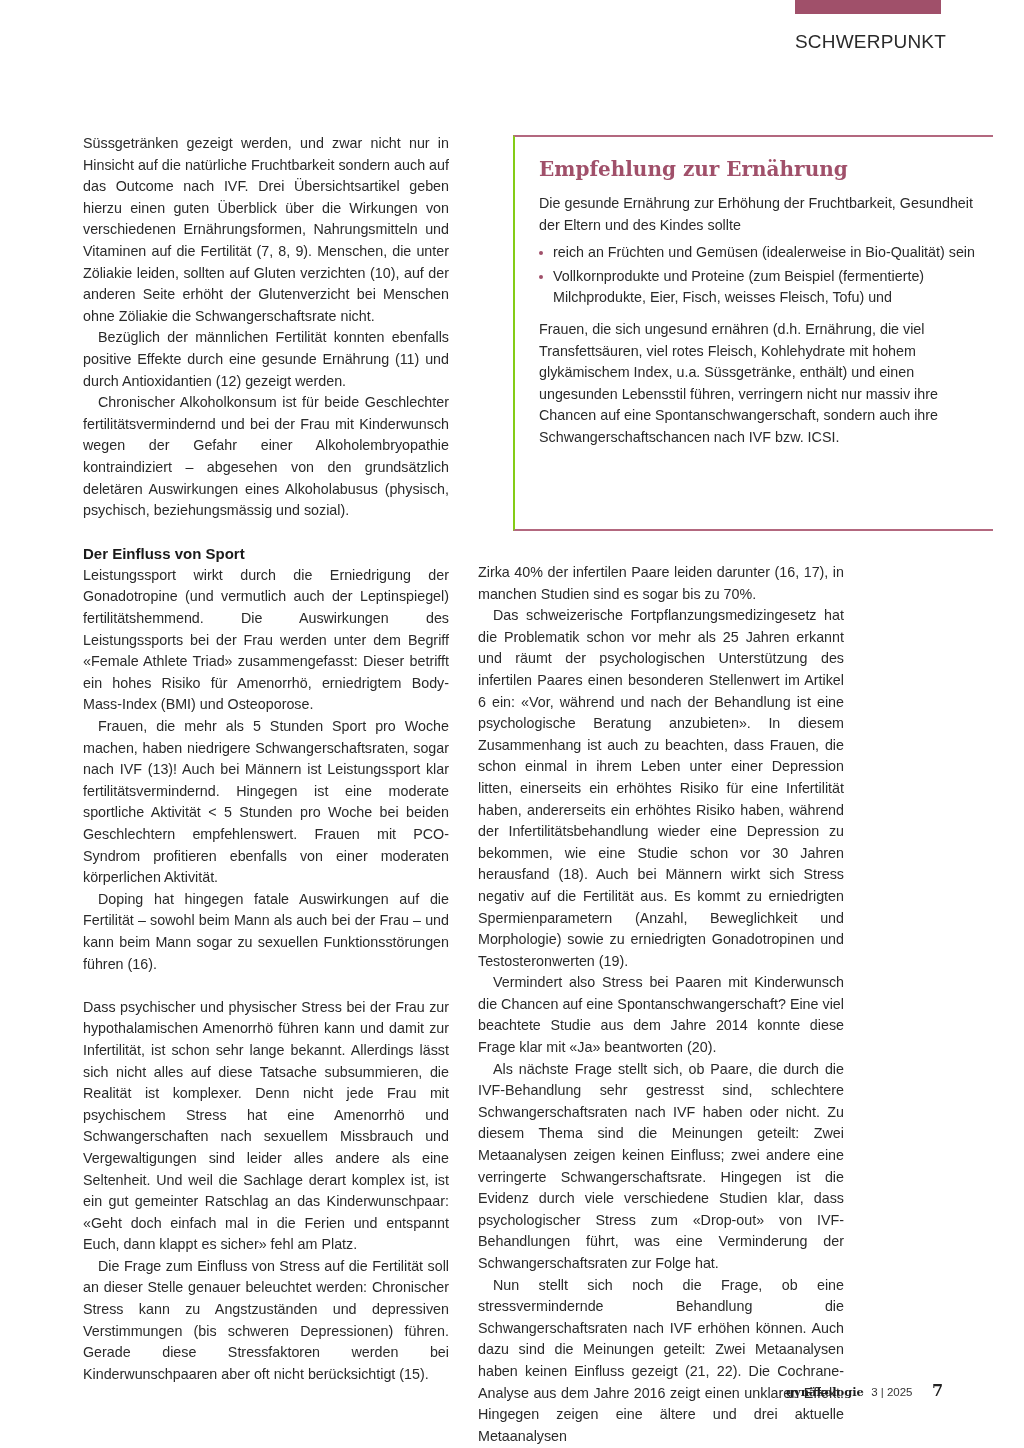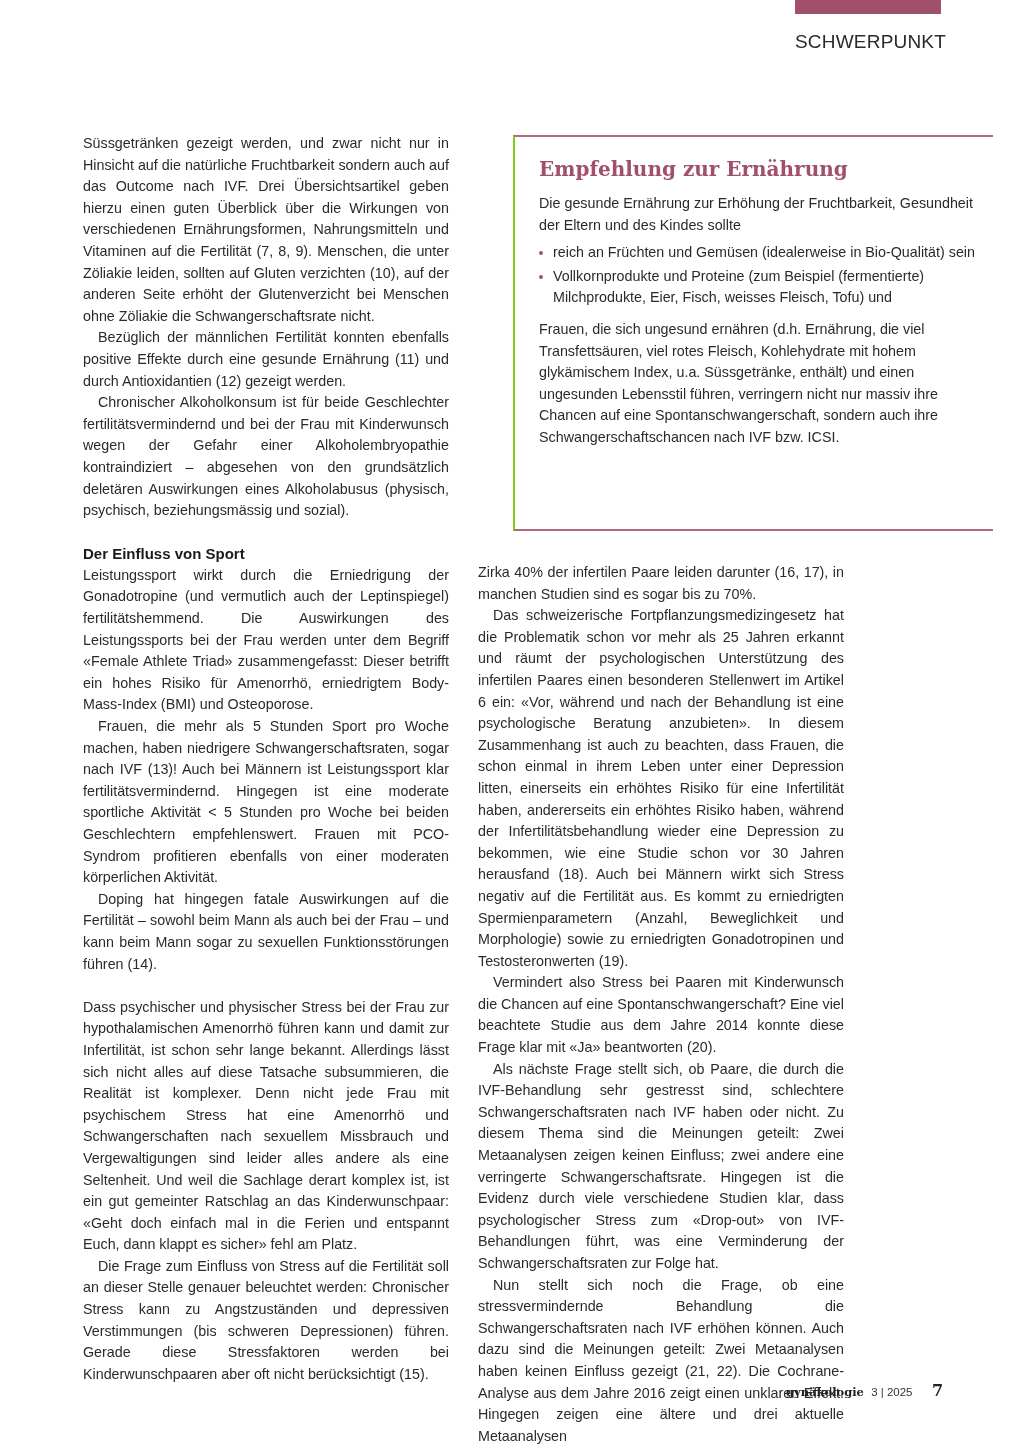--- a/index.html
+++ b/index.html
@@ -35,21 +35,21 @@
 <div class="section-label">SCHWERPUNKT</div>
 
 <div class="col col-left">
   <p>Süssgetränken gezeigt werden, und zwar nicht nur in Hinsicht auf die natürliche Fruchtbarkeit sondern auch auf das Outcome nach IVF. Drei Übersichtsartikel geben hierzu einen guten Überblick über die Wirkungen von verschiedenen Ernährungsformen, Nahrungsmitteln und Vitaminen auf die Fertilität (7, 8, 9). Menschen, die unter Zöliakie leiden, sollten auf Gluten verzichten (10), auf der anderen Seite erhöht der Glutenverzicht bei Menschen ohne Zöliakie die Schwangerschaftsrate nicht.</p>
   <p class="indent">Bezüglich der männlichen Fertilität konnten ebenfalls positive Effekte durch eine gesunde Ernährung (11) und durch Antioxidantien (12) gezeigt werden.</p>
   <p class="indent">Chronischer Alkoholkonsum ist für beide Geschlechter fertilitätsvermindernd und bei der Frau mit Kinderwunsch wegen der Gefahr einer Alkoholembryopathie kontraindiziert – abgesehen von den grundsätzlich deletären Auswirkungen eines Alkoholabusus (physisch, psychisch, beziehungsmässig und sozial).</p>
   <div class="gap"></div>
   <h3>Der Einfluss von Sport</h3>
   <p>Leistungssport wirkt durch die Erniedrigung der Gonadotropine (und vermutlich auch der Leptinspiegel) fertilitätshemmend. Die Auswirkungen des Leistungssports bei der Frau werden unter dem Begriff «Female Athlete Triad» zusammengefasst: Dieser betrifft ein hohes Risiko für Amenorrhö, erniedrigtem Body-Mass-Index (BMI) und Osteoporose.</p>
   <p class="indent">Frauen, die mehr als 5 Stunden Sport pro Woche machen, haben niedrigere Schwangerschaftsraten, sogar nach IVF (13)! Auch bei Männern ist Leistungssport klar fertilitätsvermindernd. Hingegen ist eine moderate sportliche Aktivität &lt; 5 Stunden pro Woche bei beiden Geschlechtern empfehlenswert. Frauen mit PCO-Syndrom profitieren ebenfalls von einer moderaten körperlichen Aktivität.</p>
-  <p class="indent">Doping hat hingegen fatale Auswirkungen auf die Fertilität – sowohl beim Mann als auch bei der Frau – und kann beim Mann sogar zu sexuellen Funktionsstörungen führen (14).</p>
+  <p class="indent">Doping hat hingegen fatale Auswirkungen auf die Fertilität – sowohl beim Mann als auch bei der Frau – und kann beim Mann sogar zu sexuellen Funktionsstörungen führen (16).</p>
   <div class="gap"></div>
   <p>Dass psychischer und physischer Stress bei der Frau zur hypothalamischen Amenorrhö führen kann und damit zur Infertilität, ist schon sehr lange bekannt. Allerdings lässt sich nicht alles auf diese Tatsache subsummieren, die Realität ist komplexer. Denn nicht jede Frau mit psychischem Stress hat eine Amenorrhö und Schwangerschaften nach sexuellem Missbrauch und Vergewaltigungen sind leider alles andere als eine Seltenheit. Und weil die Sachlage derart komplex ist, ist ein gut gemeinter Ratschlag an das Kinderwunschpaar: «Geht doch einfach mal in die Ferien und entspannt Euch, dann klappt es sicher» fehl am Platz.</p>
   <p class="indent">Die Frage zum Einfluss von Stress auf die Fertilität soll an dieser Stelle genauer beleuchtet werden: Chronischer Stress kann zu Angstzuständen und depressiven Verstimmungen (bis schweren Depressionen) führen. Gerade diese Stressfaktoren werden bei Kinderwunschpaaren aber oft nicht berücksichtigt (15).</p>
 </div>
 
 <div class="box">
   <div class="box-inner">
     <h2 class="box-title">Empfehlung zur Ernährung</h2>
     <p>Die gesunde Ernährung zur Erhöhung der Fruchtbarkeit, Gesundheit der Eltern und des Kindes sollte</p>
     <ul>

